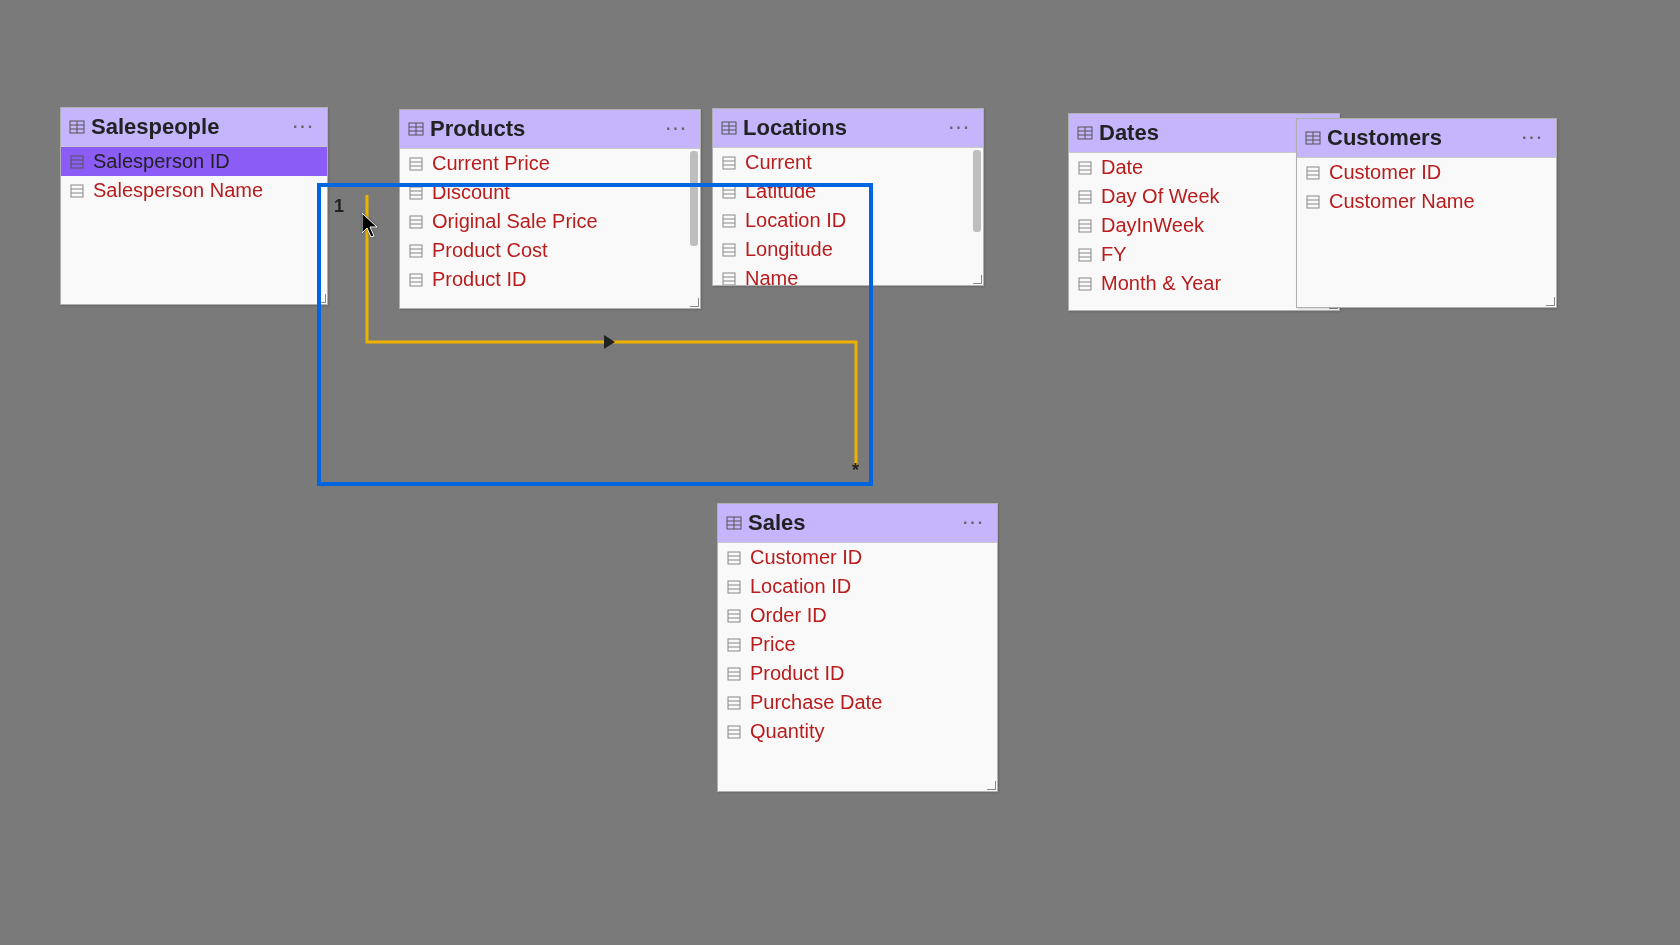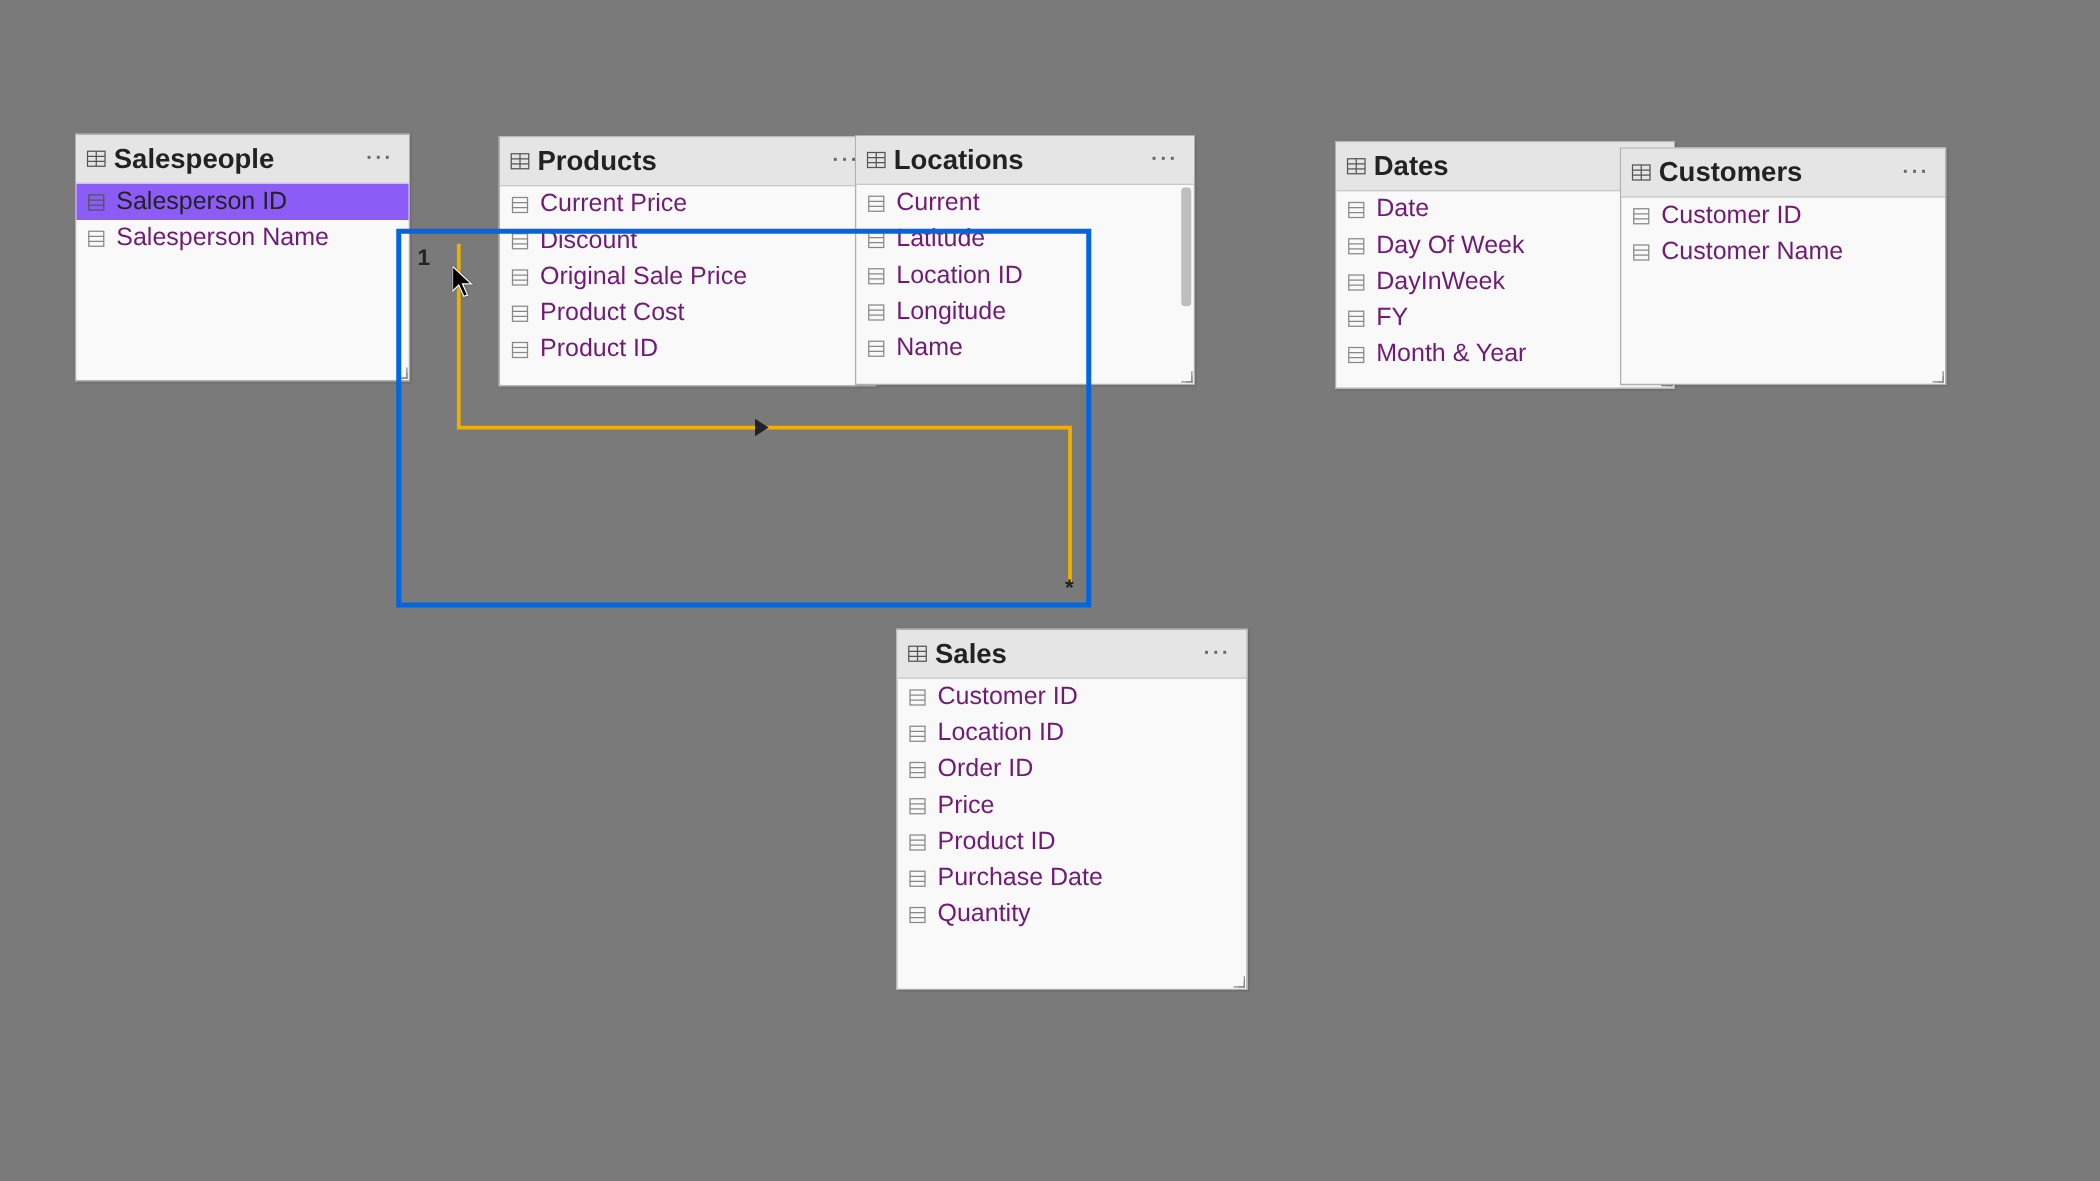--- a/index.html
+++ b/index.html
@@ -16,42 +16,42 @@
     position: absolute;
     background: #F9F9F9;
     border: 1px solid #B0B0B0;
     box-shadow: 1px 1px 2px rgba(0,0,0,0.15);
     display: flex; flex-direction: column;
     box-sizing: border-box;
   }
   .table-header {
     display:flex; align-items:center; gap:6px;
     padding: 6px 8px 6px 8px;
-    background: #e5e5e5;
+    background: #c4b5fd;
     border-bottom: 1px solid #C8C8C8;
     font-size: 22px;
     font-weight: 600;
     color: #222;
   }
   .table-title { flex: 1 1 auto; white-space: nowrap; overflow:hidden; text-overflow:ellipsis; }
   .table-menu {
     color: #666; font-size: 16px; letter-spacing: 2px;
     padding: 0 4px;
     cursor: default;
   }
   .table-body {
     position: relative;
     overflow: hidden;
     flex: 1 1 auto;
   }
   .field-row {
     display:flex; align-items:center; gap:8px;
     padding: 3px 8px 3px 8px;
     font-size: 20px;
-    color: #701a75;
+    color: #b91c1c;
     white-space: nowrap;
     box-sizing: border-box;
     height: 29px;
   }
   .field-row.selected {
     background: #8b5cf6;
     color: #222;
   }
   .icon-col {
     display:inline-block; width:16px; height:16px; flex:0 0 16px;
@@ -217,21 +217,21 @@
               <line x1="2" y1="10" x2="14" y2="10" stroke="#888"></line>
             </svg>
           </span>
         <span>Product ID</span>
       </div>
       <div class="scrollbar"></div>
     </div>
     <div class="resize-handle"></div>
   </div>
 
-  <div class="table-card" style="left:684px; top:108px; width:272px; height:200px; z-index:2;justify-content:center;">
+  <div class="table-card" style="left:712px; top:108px; width:272px; height:178px; z-index:2;justify-content:center;">
     <div class="table-header">
       <span class="icon-col">
           <svg viewBox="0 0 16 16" width="16" height="16">
             <rect x="1" y="2" width="14" height="12" fill="none" stroke="#555"></rect>
             <line x1="1" y1="6" x2="15" y2="6" stroke="#555"></line>
             <line x1="1" y1="10" x2="15" y2="10" stroke="#555"></line>
             <line x1="8" y1="2" x2="8" y2="14" stroke="#555"></line>
           </svg>
         </span>
       <span class="table-title">Locations</span>

